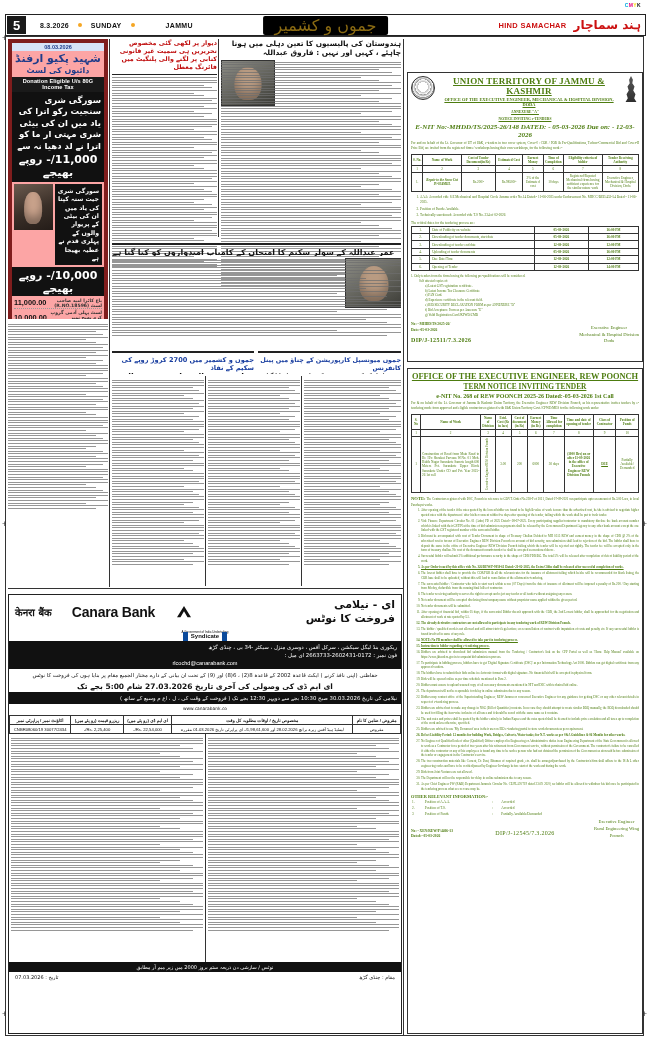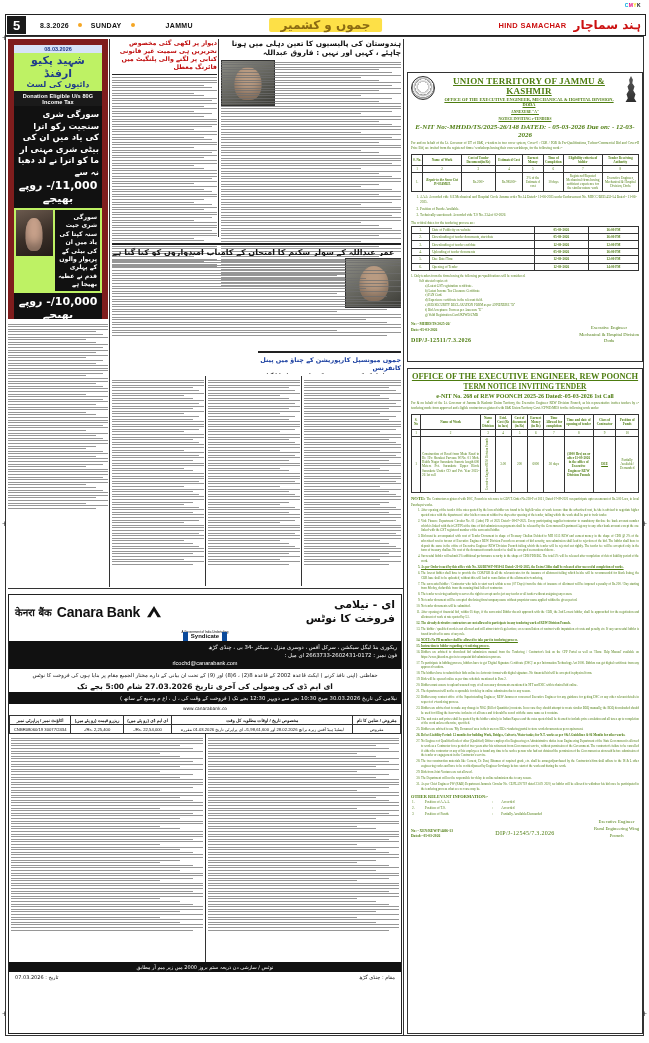--- a/index.html
+++ b/index.html
@@ -16,22 +16,22 @@
 
   
   .masthead{position:absolute;left:5px;top:14px;width:639px;height:20px;border:1px solid #222;
             display:flex;align-items:center;background:#fff;}
   .pageno{width:19px;height:18px;background:#1a1a1a;color:#fff;font-weight:bold;font-size:13px;
           display:flex;align-items:center;justify-content:center;margin-left:1px;}
   .mdate{font-size:7px;font-weight:bold;margin-left:14px;letter-spacing:.2px}
   .dot{width:4px;height:4px;border-radius:50%;background:#f5a623;margin:0 9px;display:inline-block}
   .mday{font-size:7px;font-weight:bold;letter-spacing:.3px}
   .mcity{font-size:7px;font-weight:bold;margin-left:22px;letter-spacing:.3px}
-  .mtitle{position:absolute;left:50%;transform:translateX(-50%);font-size:12px;font-weight:bold;
-          color:#8a6a12;background:#fde047;padding:0 12px;border-radius:2px;direction:rtl}
+  .mtitle{position:absolute;left:50%;transform:translateX(-50%);font-size:16px;font-weight:normal;
+          color:#8a6a12;background:#000000;padding:0 12px;border-radius:2px;direction:rtl}
   .mbrand{margin-left:auto;display:flex;align-items:center;gap:7px;padding-right:4px}
   .mbrand .en{font-size:7.5px;font-weight:bold;color:#cc1111;letter-spacing:.3px}
   .mbrand .ur{font-size:12px;font-weight:bold;color:#cc1111;direction:rtl}
 
   
   .col{position:absolute;overflow:hidden}
   .box{border:1px solid #333;background:#fff;box-sizing:border-box}
 
   
   .urdu{direction:rtl;text-align:right;font-family:"DejaVu Sans",sans-serif;}
@@ -40,21 +40,21 @@
   .lines i:nth-child(4n){width:88%}
   .lines i:nth-child(5n){width:95%}
   .lines i:nth-child(7n){width:78%}
   .lines.dense i{margin:1.6px 0}
   .hl{font-weight:bold;color:#111;direction:rtl;text-align:right;line-height:1.25}
   .hl-red{color:#c01010}
   .rule{height:1px;background:#222;margin:2px 0}
   .rule2{height:2px;background:#222;margin:3px 0}
 
   
-  .memo{border:6px solid #7f1d1d;box-sizing:border-box;background:#bef264}
+  .memo{border:4px solid #7f1d1d;box-sizing:border-box;background:#fca5a5}
   .memo-date{background:#d7e3f7;color:#1f3c8a;font-size:5.5px;font-weight:bold;text-align:center;padding:1px 0}
   .memo-ur{direction:rtl;text-align:center;font-size:11px;font-weight:bold;color:#1f3c8a;line-height:1.15;padding:2px 2px 0}
   .memo-ur2{direction:rtl;text-align:center;font-size:8px;font-weight:bold;color:#1f3c8a;padding-bottom:2px}
   .memo-80g{background:#1a1a1a;color:#fff;font-size:5.6px;font-weight:bold;text-align:center;padding:1.5px 0;letter-spacing:.1px}
   .memo-black{background:#111;color:#fff;padding:3px 3px;direction:rtl;text-align:center}
   .memo-black .l{font-size:8.5px;font-weight:bold;line-height:1.35;display:block}
   .memo-amt{font-size:11px;font-weight:bold;color:#fff;display:block;text-align:center;margin-top:1px}
   .portrait{width:100%;height:46px;background:linear-gradient(160deg,#6b5a4e,#3a2f28 55%,#241c18);position:relative}
   .portrait::after{content:"";position:absolute;left:50%;top:18%;width:46%;height:70%;transform:translateX(-50%);
                    border-radius:46% 46% 40% 40%;background:#caa38c;box-shadow:inset 0 -7px 9px rgba(0,0,0,.35)}
@@ -104,21 +104,21 @@
   .notes .lbl{font-weight:bold}
   .notes ol{margin:1px 0 0;padding-left:10px}
   .notes ol li{margin-bottom:1.4px}
   .u{text-decoration:underline}
   .bld{font-weight:bold}
   .vert{writing-mode:vertical-rl;transform:rotate(180deg);font-size:3px;white-space:nowrap}
 
   
   .bank{box-sizing:border-box;border:1px solid #222;background:#fff}
   .bank-head{display:flex;align-items:center;justify-content:space-between;padding:3px 6px}
-  .bank-logo{display:flex;align-items:center;gap:5px}
+  .bank-logo{display:flex;align-items:center;gap:20px}
   .bank-hindi{font-size:10px;font-weight:bold;font-family:"DejaVu Sans",sans-serif}
   .bank-en{font-size:14px;font-weight:bold;letter-spacing:-.2px}
   .bank-tiny{font-size:3px;text-align:center}
   .bank-ur{direction:rtl;text-align:right;font-size:11px;font-weight:bold;line-height:1.3}
   .syn{display:flex;align-items:center;justify-content:center;gap:3px;font-size:6px;font-weight:bold;margin-top:-2px}
   .syn .bar{width:5px;height:9px;background:#0b4a9b}
   .bank-band{background:#111;color:#fff;text-align:center;font-size:5.4px;padding:2px 4px;direction:rtl;line-height:1.5}
   .bank-band .mail{direction:ltr;font-size:5.6px}
   .bank-line{direction:rtl;text-align:center;font-size:5.4px;padding:2px 4px;line-height:1.5}
   .bank-date{direction:rtl;text-align:center;font-weight:bold;font-size:7.5px;padding:1px}
@@ -489,20 +489,25 @@
         <i></i>
         <i></i>
         <i></i>
         <i></i>
         <i></i>
         <i></i>
         <i></i>
     </div>
   </div>
 
+  <div class="col" style="left:112px;top:348px;width:142px;height:26px">
+    <div class="rule2"></div>
+    <div class="hl urdu" style="font-size:6.6px;color:#1a3fa0">جموں و کشمیر میں 2700 کروڑ روپے کی سکیم کے نفاذ</div>
+    <div class="hl urdu" style="font-size:8px">مولوی حمید الرحمان پر ہونے والے اٹھائے سوالات</div>
+  </div>
   <div class="col" style="left:258px;top:348px;width:143px;height:26px">
     <div class="rule2"></div>
     <div class="hl urdu" style="font-size:6.4px;color:#1a3fa0">جموں میونسپل کارپوریشن کے چناؤ میں پینل کانفرنس</div>
     <div class="hl urdu" style="font-size:5px">جیت حاصل کر کے موجودہ شہر کو صاف ستھرا بنایا گیا ہے ، تین لاکھ گیا</div>
   </div>
 
   <div class="col" style="left:112px;top:378px;width:92px;height:205px">
     <div class="lines dense">
       <i></i>
         <i></i>

